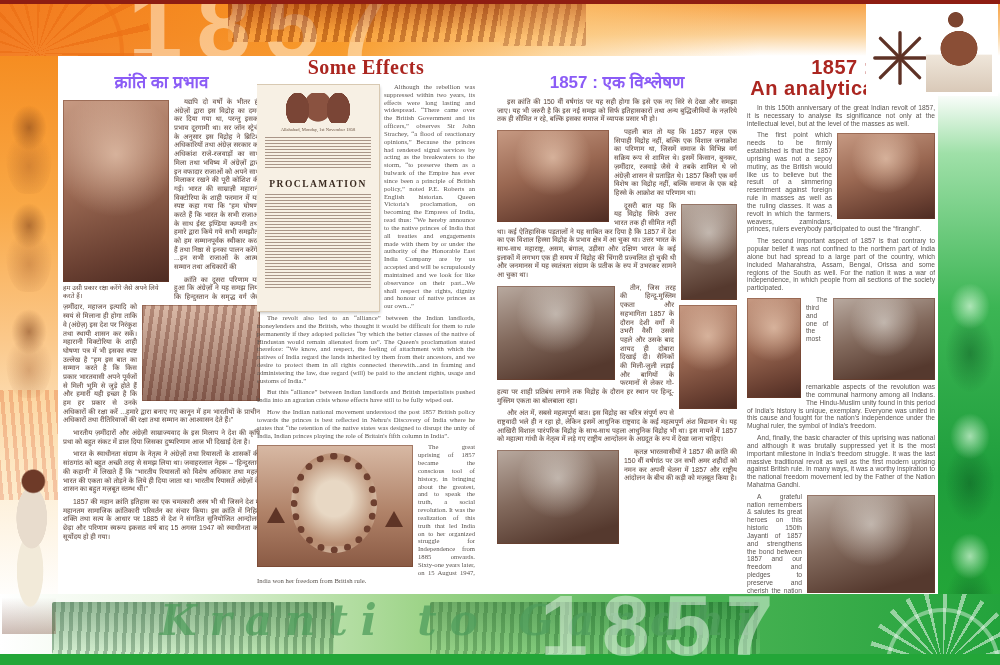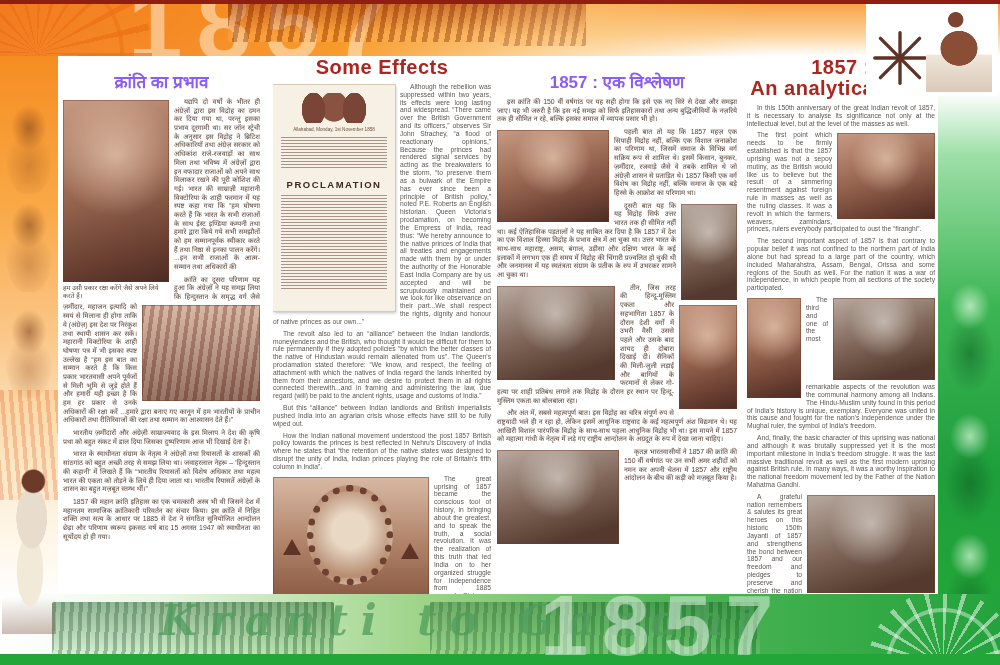--- a/index.html
+++ b/index.html
@@ -61,21 +61,21 @@
   .crowd.c2{left:430px;width:330px;opacity:.6;}
   .ghost-bottom{left:540px;top:-12px;font-size:86px;color:rgba(255,255,255,.45);z-index:2;}
   .chakra-green{position:absolute;left:868px;top:-4px;width:150px;height:150px;border-radius:50%;
     background:repeating-conic-gradient(rgba(255,255,255,.5) 0 3.5deg,rgba(0,0,0,0) 3.5deg 15deg);}
   .chakra-green::after{content:"";position:absolute;inset:12%;border-radius:50%;border:4px solid rgba(255,255,255,.4);}
   .title-bottom{position:absolute;left:160px;top:2px;font-family:"DejaVu Serif","Liberation Serif",serif;
     font-style:italic;font-weight:bold;font-size:42px;color:#4f9d5c;opacity:.75;letter-spacing:13px;white-space:nowrap;}
   
   .col{position:absolute;top:57px;height:543px;overflow:hidden;z-index:2;}
   .col1{left:63px;width:197px;}
-  .col2{left:273px;width:218px;}
+  .col2{left:257px;width:218px;font-family:Liberation Serif, serif;}
   .col3{left:497px;width:240px;}
   .col4{left:747px;width:188px;}
   h2.hi{margin:13px 0 5px;text-align:center;font-size:17px;color:#8b5cf6;font-weight:bold;}
   h2.en{margin:0 0 5px;text-align:center;font-size:20px;color:#ab2620;font-weight:bold;letter-spacing:.5px;line-height:1.05;}
   .col p{margin:0 0 4px;text-align:justify;text-indent:10px;}
   .hi-body p{font-size:6.9px;line-height:1.26;color:#5a4338;}
   .en-body p{font-size:6.7px;line-height:1.17;color:#5b5550;}
   .fl{float:left;margin:2px 5px 3px 0;}
   .fr{float:right;margin:2px 0 3px 5px;}
   .ph{background:radial-gradient(circle at 50% 30%,rgba(255,228,205,.55),rgba(0,0,0,0) 45%),

